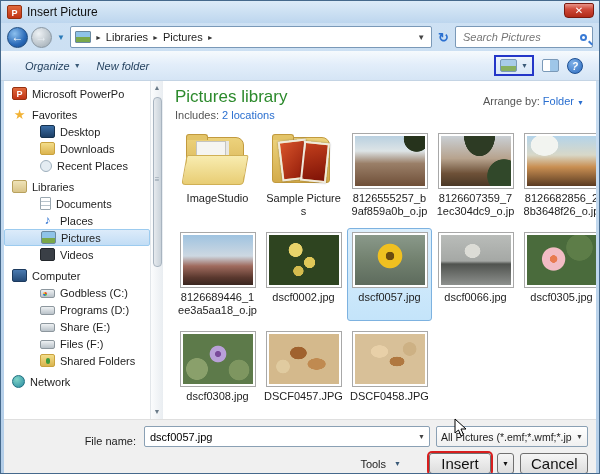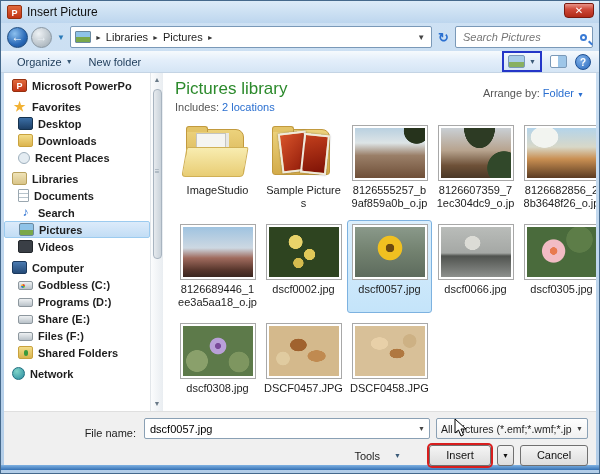--- a/index.html
+++ b/index.html
@@ -32,37 +32,37 @@
   .crumb-spacer{flex:1;}
   .crumb-dd{font-size:8px;color:#444;padding-right:2px;}
   .refresh-btn{color:#2a6fd0;font-size:13px;font-weight:bold;padding:0 3px;}
   .search-box{width:138px;height:22px;background:#fff;border:1px solid #7a99b8;border-radius:2px;
     display:flex;align-items:center;padding:0 5px;gap:4px;}
   .search-box input{flex:1;border:none;outline:none;font-style:italic;font-size:11px;color:#8a8a8a;
     font-family:"Liberation Sans",sans-serif;background:transparent;min-width:0;}
   .mag{width:7px;height:7px;border:2px solid #3a7bd5;border-radius:50%;position:relative;flex:none;}
   .mag::after{content:"";position:absolute;left:6px;top:6px;width:5px;height:2px;background:#3a7bd5;transform:rotate(45deg);}
   
-  .toolbar{height:22px;display:flex;align-items:center;padding:0 8px;
-    background:linear-gradient(#f6fafd,#e3eefa 45%,#d5e5f5);border-bottom:1px solid #c4d4e4;}
+  .toolbar{height:30px;display:flex;align-items:center;padding:0 16px;
+    background:linear-gradient(#f6fafd,#e3eefa 45%,#d5e5f5);border-bottom:1px solid #c4d4e4;font-style:italic;}
   .tb-btn{display:flex;align-items:center;gap:4px;padding:3px 8px;color:#1e3c5a;border-radius:2px;}
   .tb-caret{font-size:7px;color:#3a5a78;}
   .tb-right{margin-left:auto;display:flex;align-items:center;gap:8px;}
   .views-anno{display:flex;align-items:center;gap:4px;border:2px solid var(--ann-blue);padding:2px 4px;}
   .views-icon{width:17px;height:13px;border:1px solid #7a99b8;border-radius:2px;
     background:linear-gradient(180deg,#a8cce8 0 55%,#88b060 55% 100%);}
   .pane-icon{width:17px;height:13px;border:1px solid #7a99b8;border-radius:2px;
     background:linear-gradient(90deg,#ffffff 0 45%,#9ec6e8 45% 100%);}
   .help-icon{width:16px;height:16px;border-radius:50%;background:radial-gradient(circle at 35% 30%,#7fb0e8,#2c6cc0);
     color:#fff;font-size:10px;font-weight:bold;line-height:16px;text-align:center;border:1px solid #1d4f92;}
   
   .main-body{display:flex;height:338px;margin:0 3px;background:#fff;}
-  .sidebar{width:146px;background:#fff;padding-top:4px;overflow:hidden;font-weight:bold;}
+  .sidebar{width:146px;background:#fff;padding-top:4px;overflow:hidden;}
   .side-item{display:flex;align-items:center;height:17px;padding-left:8px;white-space:nowrap;font-size:11px;color:#1e1e1e;}
-  .side-item.lvl1{padding-left:14px;}
+  .side-item.lvl1{padding-left:36px;}
   .side-item.group{margin-top:4px;}
   .side-item.sel{background:linear-gradient(#dcebfa,#c2ddf5);border:1px solid #9ccbef;border-radius:2px;}
   .si{width:15px;height:13px;display:inline-block;margin-right:5px;flex:none;border-radius:2px;position:relative;}
   .si-powerpoint{background:linear-gradient(#e06a3c,#c23415);border:1px solid #96300f;}
   .si-powerpoint::after{content:"P";position:absolute;inset:0;color:#fff;font-size:9px;font-weight:bold;text-align:center;line-height:12px;}
   .si-star{background:none;}
   .si-star::after{content:"★";color:#f2b234;font-size:13px;line-height:13px;position:absolute;inset:0;text-align:center;}
   .si-desktop{background:linear-gradient(#3b6ea5,#1d3f66);border:1px solid #16324e;}
   .si-downloads{background:linear-gradient(#f3dd8a,#dcb44e);border:1px solid #c9a23e;}
   .si-recent{width:12px;height:12px;border-radius:50%;background:#e4ecf2;border:1px solid #9fb0bd;}
@@ -153,23 +153,23 @@
   .fn-row{display:flex;align-items:flex-end;}
   .fn-label{width:132px;text-align:right;padding-right:8px;color:#1e1e1e;}
   .fn-combo{flex:1;height:21px;background:#fff;border:1px solid #8aa0b4;border-radius:2px;
     display:flex;align-items:center;max-width:286px;}
   .fn-combo input{flex:1;border:none;outline:none;font-size:11px;padding:0 5px;font-family:"Liberation Sans",sans-serif;min-width:0;}
   .combo-dd{width:15px;text-align:center;font-size:7px;color:#444;}
   .ft-combo{width:152px;height:21px;margin-left:6px;background:linear-gradient(#ffffff,#f0f0f0);
     border:1px solid #8aa0b4;border-radius:2px;display:flex;align-items:center;}
   .ft-combo .ft-text{flex:1;padding:0 4px;white-space:nowrap;overflow:hidden;font-size:10.5px;}
   .btn-row{display:flex;align-items:center;justify-content:flex-end;margin-top:6px;gap:6px;}
-  .tools{display:flex;align-items:center;gap:14px;margin-right:22px;color:#1e1e1e;}
+  .tools{display:flex;align-items:center;gap:8px;margin-right:22px;color:#1e1e1e;}
   .btn{height:21px;background:linear-gradient(#f5f5f5,#dddddd);border:1px solid #707070;border-radius:3px;
-    font-size:11px;text-align:center;padding:0 10px;line-height:19px;color:#111;}
+    font-size:15px;text-align:center;padding:0 10px;line-height:19px;color:#111;}
   .insert-btn{width:62px;box-shadow:0 0 0 2px var(--ann-red);}
   .split-btn{width:17px;padding:0;font-size:7px;}
   .cancel-btn{width:68px;}
   .bottom-strip{height:5px;margin:0;background:linear-gradient(#7fb1e2,#3572b5);}
   
   .cursor{position:absolute;left:453px;top:417px;z-index:50;pointer-events:none;}
 </style>
 </head>
 <body>
 
@@ -245,21 +245,21 @@
         <div class="side-item lvl0 group">
           <span class="si si-libraries"></span>
           <span>Libraries</span>
         </div>
         <div class="side-item lvl1">
           <span class="si si-documents"></span>
           <span>Documents</span>
         </div>
         <div class="side-item lvl1">
           <span class="si si-music"></span>
-          <span>Search</span>
+          <span>Places</span>
         </div>
         <div class="side-item lvl1 sel">
           <span class="si si-pictures"></span>
           <span>Pictures</span>
         </div>
         <div class="side-item lvl1">
           <span class="si si-videos"></span>
           <span>Videos</span>
         </div>
         <div class="side-item lvl0 group">

